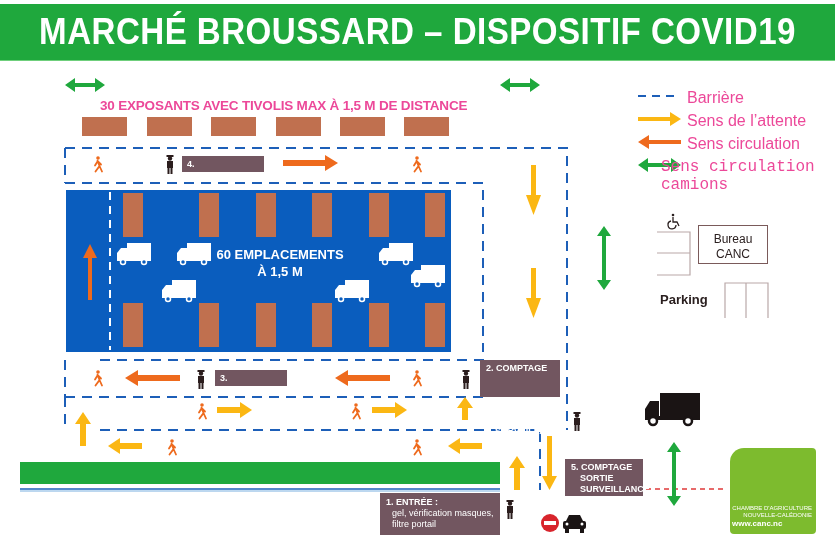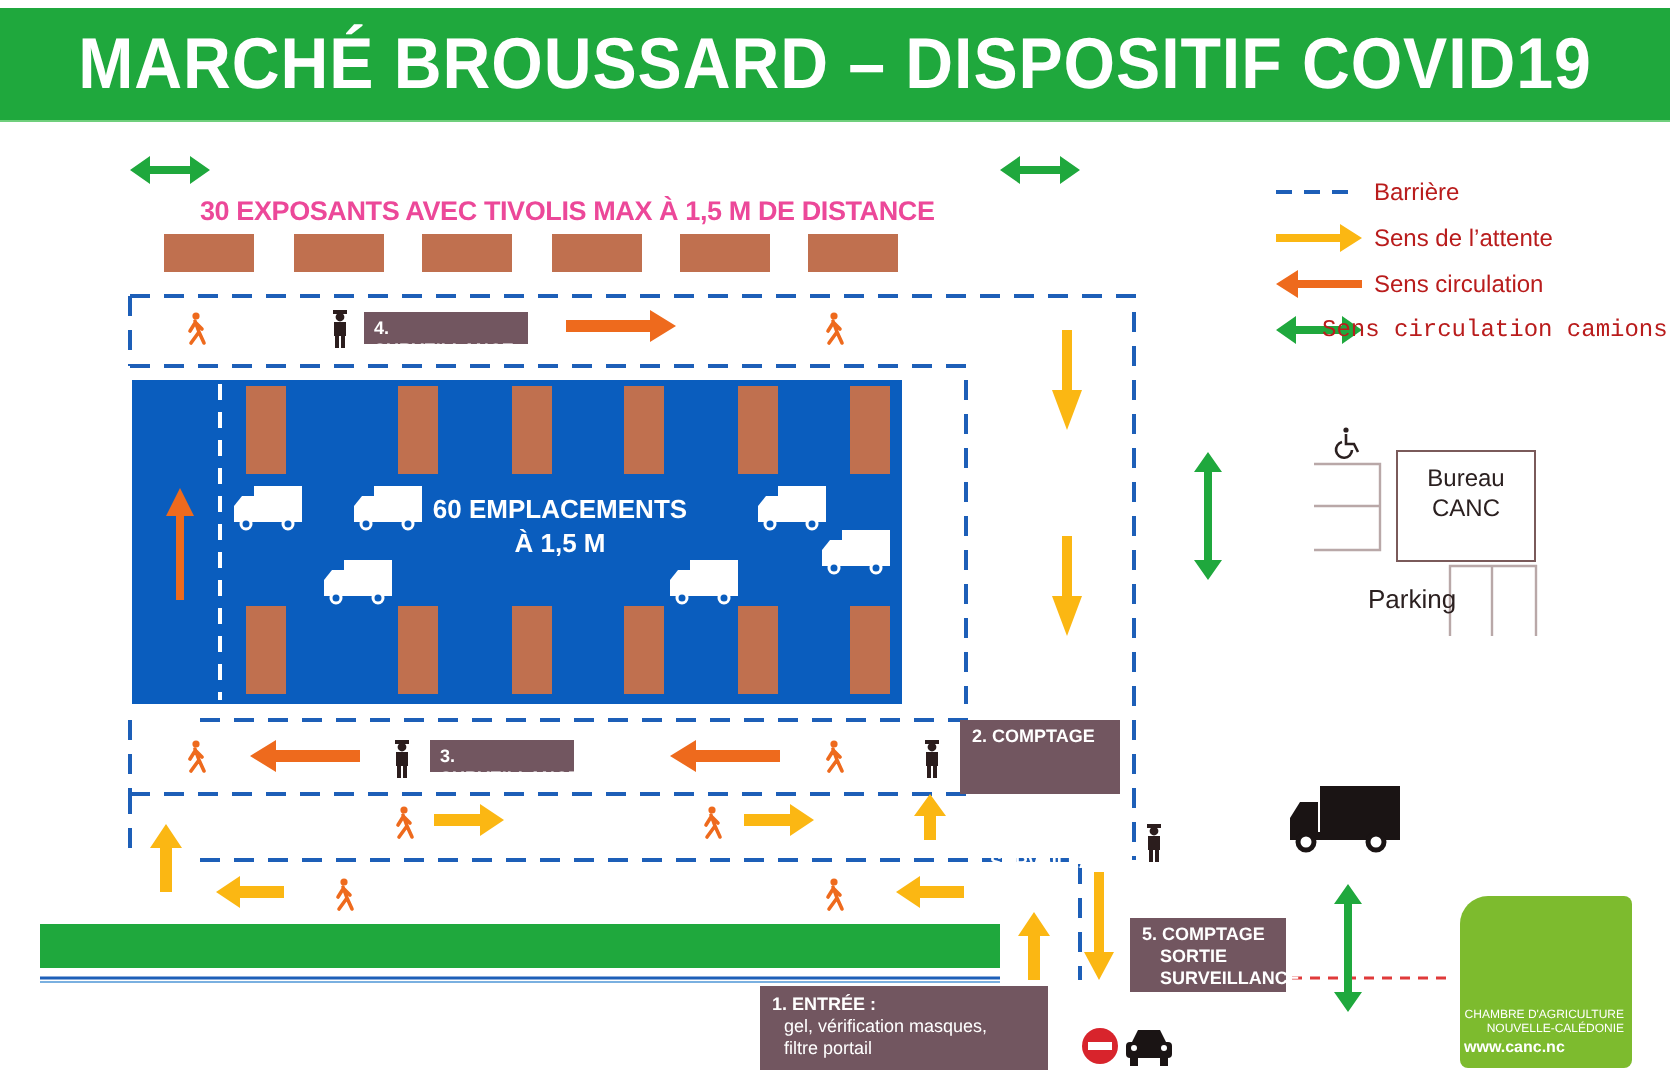--- a/index.html
+++ b/index.html
@@ -5,23 +5,23 @@
   html, body { margin:0; padding:0; background:#ffffff; }
   body { width:835px; height:543px; position:relative; overflow:hidden; font-family:"Liberation Sans", sans-serif; }
   .abs { position:absolute; }
   .title-bar { left:0; top:4px; width:835px; height:56px; background:#1fa83d; border-bottom:1px solid #6fcf7c; }
   .title-text { left:0; top:4px; width:835px; height:56px; line-height:56px; text-align:center; color:#fff; font-weight:bold; font-size:36px; letter-spacing:0.5px; font-family:"Liberation Sans", sans-serif; transform:scaleX(0.92); }
   .heading { font-weight:bold; color:#ec4899; font-size:13.5px; letter-spacing:-0.2px; }
   .stall { background:#c0704f; }
   .blue-zone { left:66px; top:190px; width:385px; height:162px; background:#0a5dbe; }
   .zone-text { color:#fff; font-weight:bold; font-size:13px; text-align:center; line-height:17px; }
   .label-box { background:#725660; color:#fff; font-weight:bold; font-size:9px; line-height:11px; padding:3px 6px; box-sizing:border-box; }
-  .legend-text { color:#b91c1c; font-size:12px; }
+  .legend-text { color:#ec4899; font-size:16px; }
   .bureau { border:1.5px solid #7a5a5a; color:#2b2020; font-size:12px; text-align:center; line-height:15px; box-sizing:border-box; padding-top:6px; }
-  .parking-text { font-weight:normal; color:#2b2020; font-size:13px;margin-left:24px; }
+  .parking-text { font-weight:bold; color:#2b2020; font-size:13px; }
   .canc-logo { left:730px; top:448px; width:86px; height:86px; background:#7dbb2e; border-radius:14px 4px 4px 4px; }
   .logo-text { color:#fff; font-size:6px; text-align:right; line-height:7px; }
   .logo-url { color:#fff; font-weight:bold; font-size:8px; text-align:left; }
   svg { position:absolute; left:0; top:0; }
 </style>
 </head>
 <body>
 
 <div class="abs title-bar"></div>
 <div class="abs title-text">MARCHÉ BROUSSARD – DISPOSITIF COVID19</div>
@@ -204,32 +204,32 @@
   <div style="padding-left:9px;margin-top:41px;">ENTRÉE</div>
   <div style="padding-left:9px;">SURVEILLANCE</div>
 </div>
 
 <div class="abs label-box" style="left:565px;top:440px;width:78px;height:37px;margin-top:19px;">
   <div>5. COMPTAGE</div>
   <div style="padding-left:9px;">SORTIE</div>
   <div style="padding-left:9px;">SURVEILLANCE</div>
 </div>
 
-<div class="abs label-box" style="left:380px;top:493px;width:144px;height:42px;padding:4px 6px;">
+<div class="abs label-box" style="left:380px;top:493px;width:120px;height:42px;padding:4px 6px;">
   <div>1. ENTRÉE :</div>
   <div style="padding-left:6px;font-weight:normal;">gel, vérification masques,</div>
   <div style="padding-left:6px;font-weight:normal;">filtre portail</div>
 </div>
 
 <div class="abs legend-text" style="left:687px;top:89px;">Barrière</div>
 <div class="abs legend-text" style="left:687px;top:112px;">Sens de l’attente</div>
 <div class="abs legend-text" style="left:687px;top:135px;">Sens circulation</div>
 <div class="abs legend-text" style="left:661px;top:158px;font-family:Liberation Mono, monospace;">Sens circulation camions</div>
 
-<div class="abs bureau" style="left:698px;top:225px;width:70px;height:56px;">
+<div class="abs bureau" style="left:698px;top:225px;width:70px;height:39px;">
   <div>Bureau</div>
   <div>CANC</div>
 </div>
 <div class="abs parking-text" style="left:660px;top:292px;">Parking</div>
 
 <div class="abs canc-logo"></div>
 <div class="abs" style="left:732px;top:505px;width:80px;">
   <div class="logo-text">CHAMBRE D'AGRICULTURE</div>
   <div class="logo-text">NOUVELLE-CALÉDONIE</div>
   <div class="logo-url">www.canc.nc</div>

